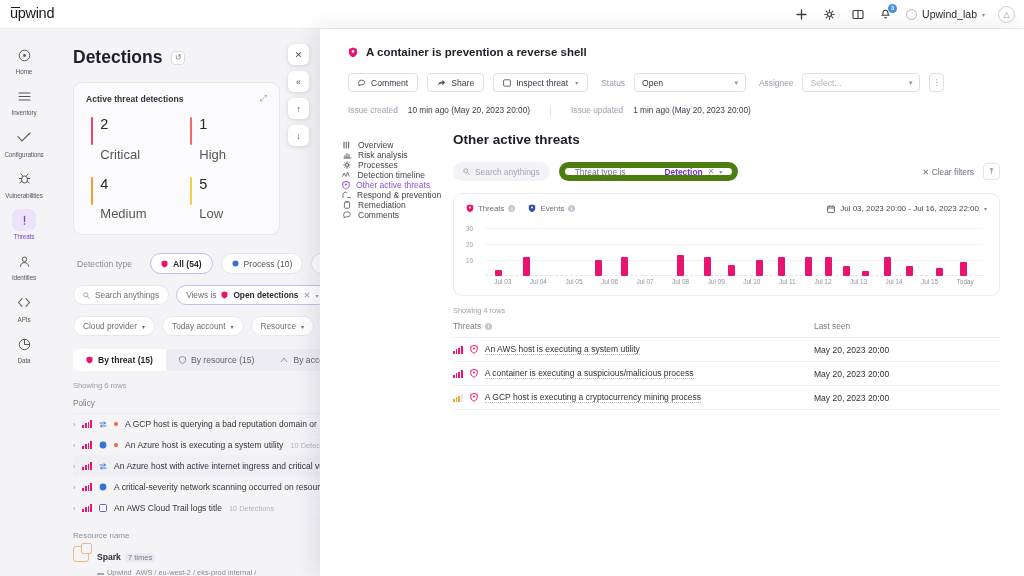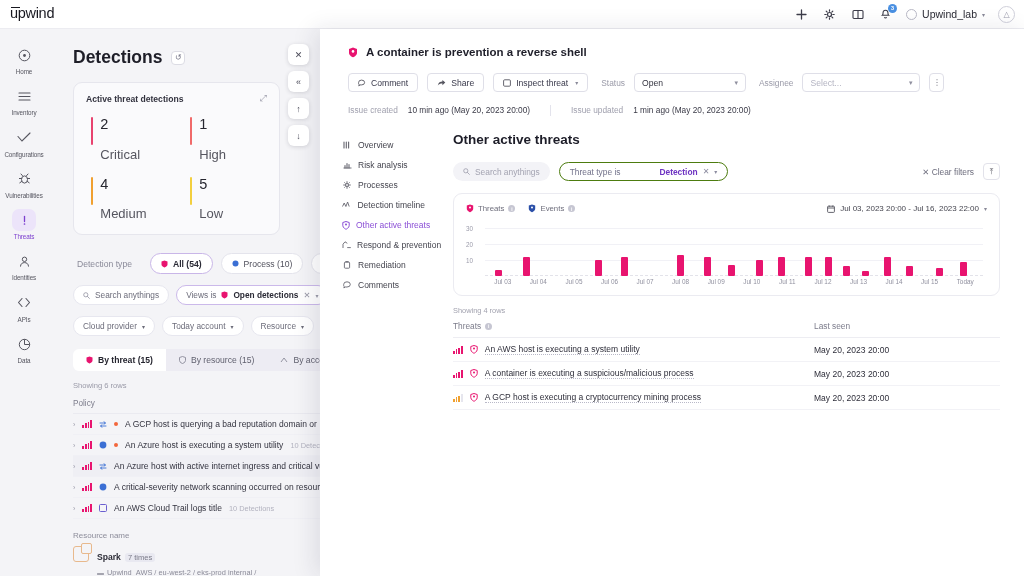--- a/index.html
+++ b/index.html
@@ -163,36 +163,36 @@
   .select .chev { margin-left:auto; color:#8f8f9e; font-size:7px; }
   .select .ph { color:#b4b4c2; }
   .kebab { width:15px;height:19px;border:1px solid #dfdfe8;border-radius:4px;background:#fff;
            display:flex;align-items:center;justify-content:center;font-size:8px;color:#6a6a78;cursor:pointer; }
   .meta-row { display:flex; align-items:flex-start; gap:4px; margin-top:13px; font-size:8.3px; }
   .meta-k { color:#a0a0ae; }
   .meta-v { color:#3a3a47; margin-left:6px; }
   .meta-sep { width:1px; height:11px; background:#e3e3ec; margin:0 16px; }
 
   .dw-body { display:flex; margin-top:16px; }
-  .dw-nav { width:105px; padding:8px 0 0 22px; display:flex; flex-direction:column; gap:10px; flex:none; }
+  .dw-nav { width:105px; padding:8px 0 0 22px; display:flex; flex-direction:column; flex:none; }
   .nav-item { display:flex; align-items:center; gap:6px; font-size:8.5px; color:#45454f; cursor:pointer; white-space:nowrap; }
   .nav-item.active { color:#8b4fd6; }
   .nav-ico { width:10px; display:flex; align-items:center; justify-content:center; color:#65656f; }
   .nav-item.active .nav-ico { color:#8b4fd6; }
 
   .dw-main { flex:1; padding:0 24px 0 28px; }
   .sec-title { font-size:13.5px; font-weight:700; color:#1d1d28; }
   .srow { display:flex; align-items:center; gap:9px; margin-top:15px; }
   .search-box {
     display:flex; align-items:center; gap:5px; height:19px; padding:0 10px;
     border-radius:10px; background:#f3f3f7; font-size:8.4px; color:#a3a3b1; min-width:90px; cursor:text;
   }
   .fchip {
     display:flex; align-items:center; gap:5px; height:19px; padding:0 10px;
-    border-radius:10px; border:1px solid #4d7c0f; background:#fff; font-size:8.4px; color:#72728a; cursor:pointer;
+    border-radius:10px; border:6px solid #4d7c0f; background:#fff; font-size:8.4px; color:#72728a; cursor:pointer;
   }
   .fchip b { color:#6e33c2; font-weight:700;padding-left:34px; }
   .fchip .x { color:#8c8ca0; font-size:8px; }
   .clearf { margin-left:auto; font-size:8.4px; color:#6d6d7d; cursor:pointer; white-space:nowrap; }
   .dlbtn { width:17px;height:17px;border:1px solid #e2e2ea;border-radius:4px;background:#fff;
            display:flex;align-items:center;justify-content:center;color:#55555f;font-size:8px;cursor:pointer; }
 
   
   .chart-card {
     margin-top:12px; border:1px solid #ebebf1; border-radius:9px; padding:10px 12px 8px; background:#fff;

